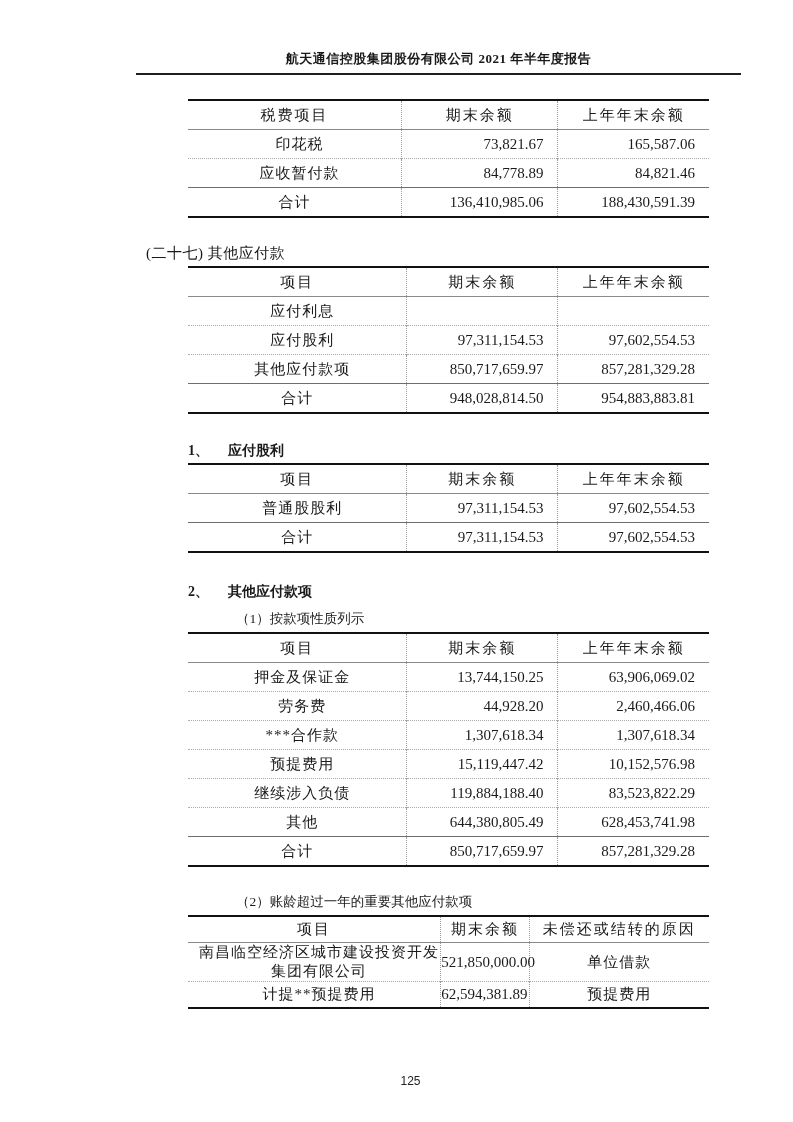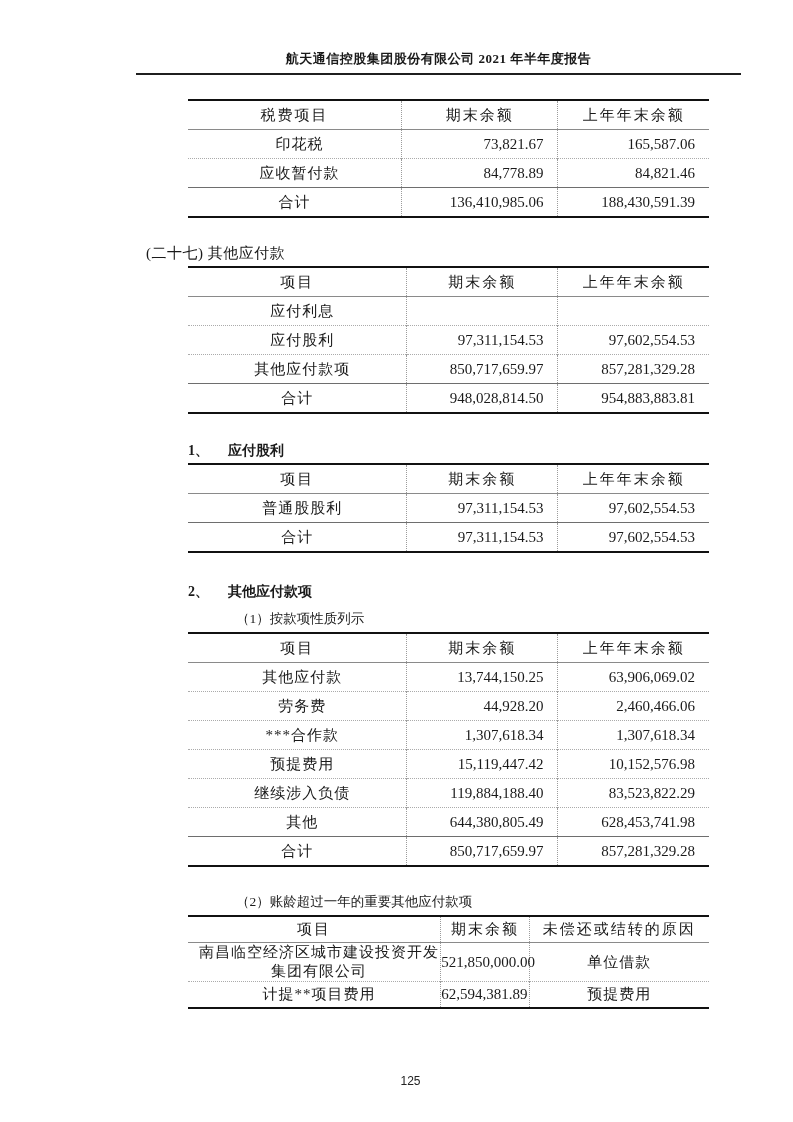--- a/index.html
+++ b/index.html
@@ -170,21 +170,21 @@
       </colgroup>
       <thead>
         <tr>
           <th>项目</th>
           <th>期末余额</th>
           <th>上年年末余额</th>
         </tr>
       </thead>
       <tbody>
         <tr>
-          <td class="al-left">其他应付款</td>
+          <td class="al-left">押金及保证金</td>
           <td class="al-right">13,744,150.25</td>
           <td class="al-right">63,906,069.02</td>
         </tr>
         <tr>
           <td class="al-left">劳务费</td>
           <td class="al-right">44,928.20</td>
           <td class="al-right">2,460,466.06</td>
         </tr>
         <tr>
           <td class="al-left">***合作款</td>
@@ -229,21 +229,21 @@
           <th>未偿还或结转的原因</th>
         </tr>
       </thead>
       <tbody>
         <tr>
           <td class="al-left">南昌临空经济区城市建设投资开发集团有限公司</td>
           <td class="al-right">521,850,000.00</td>
           <td class="al-center">单位借款</td>
         </tr>
         <tr>
-          <td class="al-left">计提**项目费用</td>
+          <td class="al-left">计提**预提费用</td>
           <td class="al-right">62,594,381.89</td>
           <td class="al-center">预提费用</td>
         </tr>
       </tbody>
     </table>
 
   <div class="page-footer">
     <span>125</span>
   </div>
 

